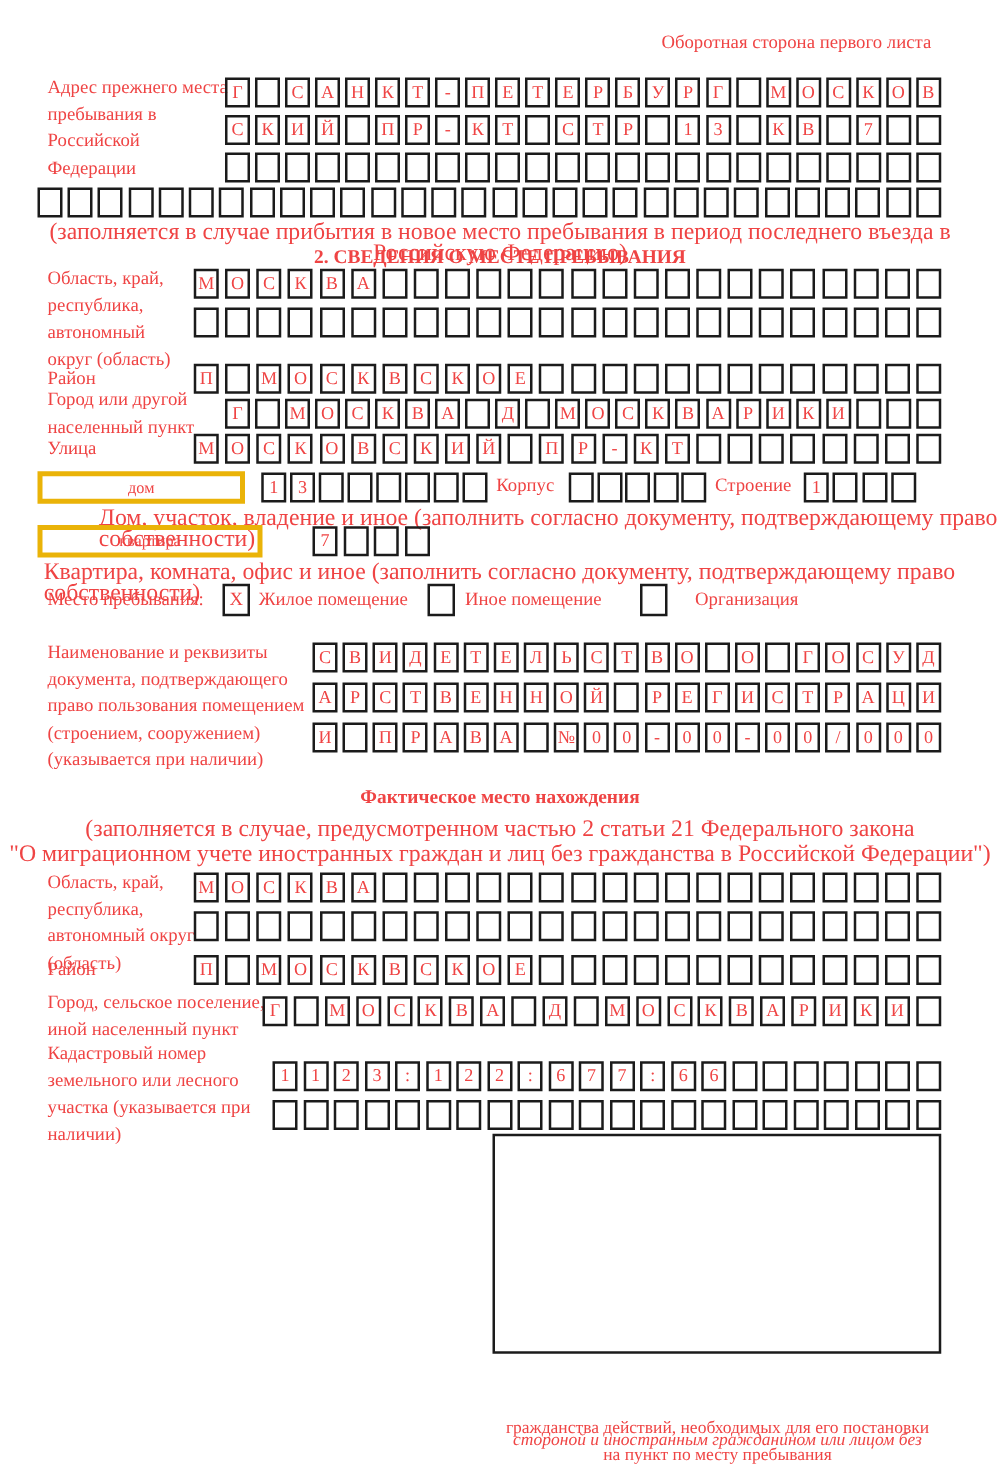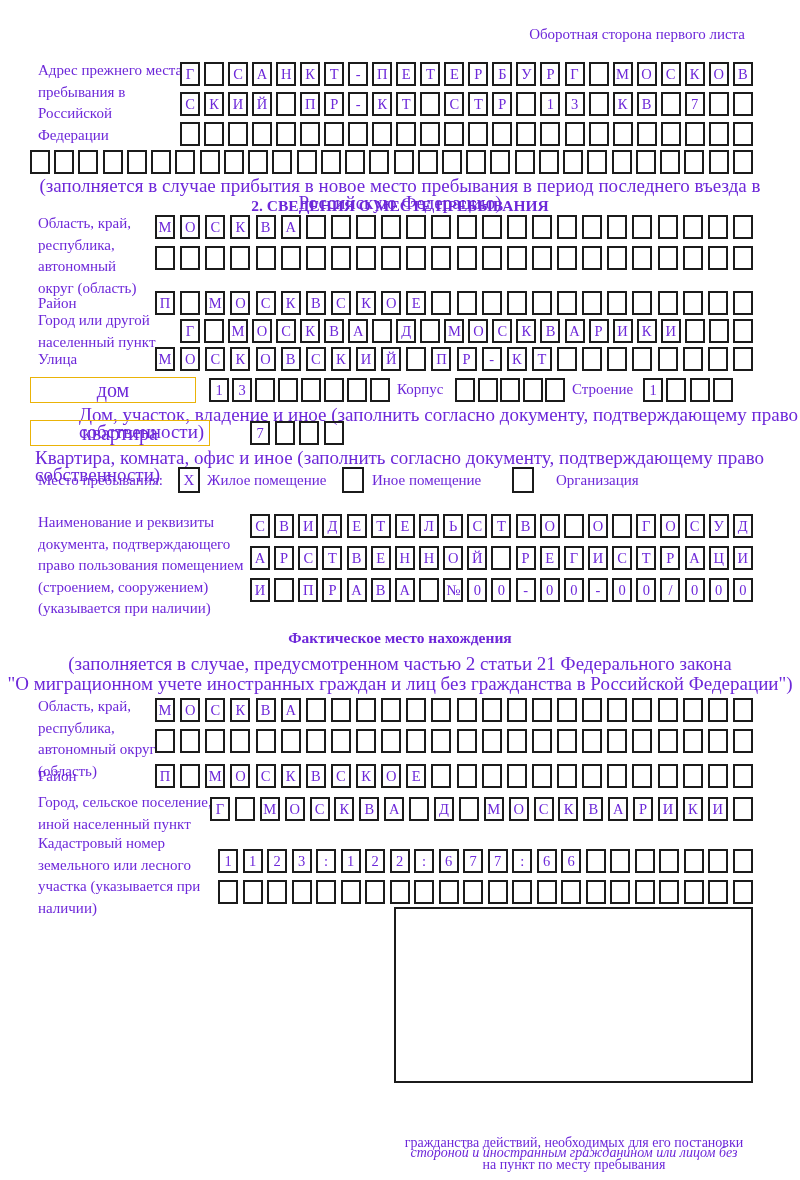--- a/index.html
+++ b/index.html
@@ -1,34 +1,34 @@
 <!DOCTYPE html>
 <html><head>
 <meta charset="utf-8">
 <style>
   html,body{margin:0;padding:0;background:#ffffff;}
   .page{
     position:relative;width:800px;height:1180px;background:#ffffff;
-    color:#6d28d9;font-family:"Liberation Serif","DejaVu Serif",serif;
+    color:#ef4444;font-family:"Liberation Serif","DejaVu Serif",serif;
     overflow:hidden;
   }
   .abs{position:absolute;}
   .lbl{font-size:15px;line-height:21.5px;}
   .cap{font-size:19px;line-height:17px;}
   .title{font-weight:bold;font-size:15.5px;}
   .center{left:0;width:800px;text-align:center;}
   .cellrow{position:absolute;display:flex;justify-content:space-between;height:24px;}
   .cell{
     width:20px;height:24px;border:2px solid #1b1b1b;box-sizing:border-box;
     display:flex;align-items:center;justify-content:center;
     font-size:14.5px;line-height:1;flex:0 0 auto;
   }
   .widebox{
-    position:absolute;border:1px solid #eab308;box-sizing:border-box;
-    display:flex;align-items:center;justify-content:center;font-size:20px;text-align:center;
+    position:absolute;border:4px solid #eab308;box-sizing:border-box;
+    display:flex;align-items:center;justify-content:center;font-size:13px;text-align:center;
   }
   .chk{
     position:absolute;width:22px;height:26px;border:2px solid #1b1b1b;box-sizing:border-box;
     display:flex;align-items:center;justify-content:center;font-size:15px;
   }
   .stamp{position:absolute;border:2px solid #1b1b1b;box-sizing:border-box;background:#fff;}
   .capline{position:absolute;font-size:14px;line-height:22px;text-align:center;}
 </style>
 </head>
 <body>

